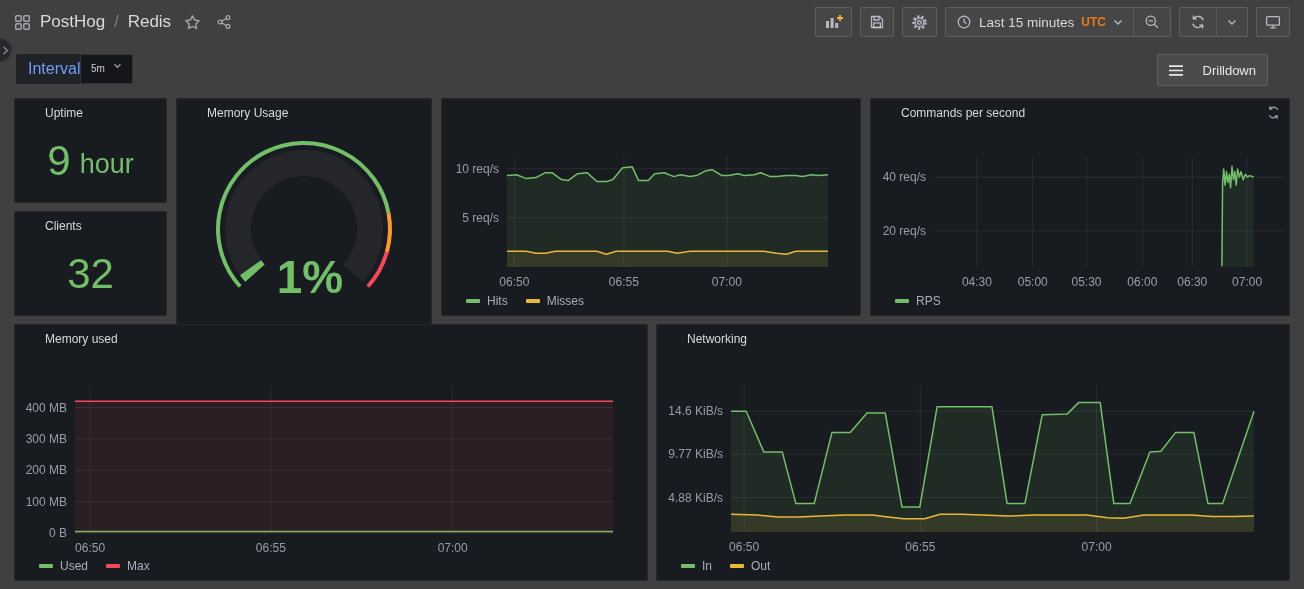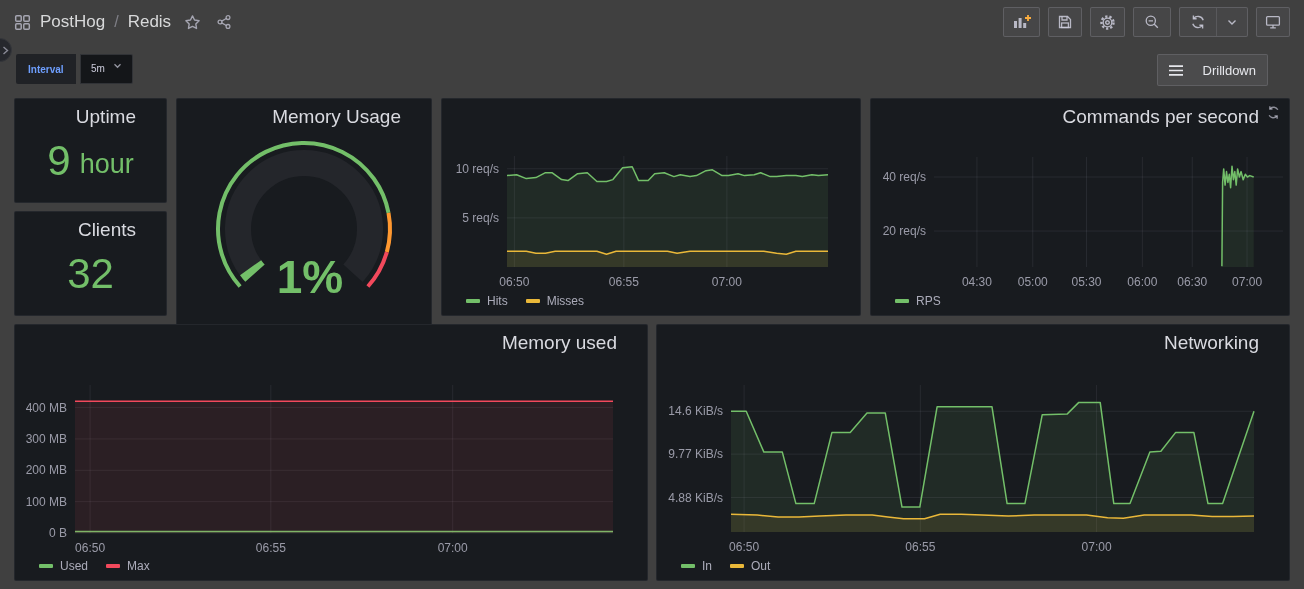--- a/index.html
+++ b/index.html
@@ -17,35 +17,35 @@
         justify-content:center;gap:7px;color:rgba(204,204,220,0.85);cursor:pointer;box-sizing:border-box;}
   .tgroup{display:flex;height:30px;border:1px solid rgba(204,204,220,0.18);border-radius:2px;
           background:rgba(204,204,220,0.05);box-sizing:border-box;}
   .tseg{display:flex;align-items:center;gap:7px;padding:0 10px;cursor:pointer;color:rgba(204,204,220,0.85);}
   .tseg + .tseg{border-left:1px solid rgba(204,204,220,0.14);}
   .time-text{font-size:13.5px;color:#d8d9da;}
   .utc{font-size:12px;font-weight:600;color:#eb7b18;}
   
   .subbar{position:absolute;left:0;top:52px;width:100%;height:34px;}
   .var-label{position:absolute;left:16px;top:2px;height:30px;padding:0 12px;background:#202226;
-             border-radius:2px 0 0 2px;display:flex;align-items:center;font-size:10px;color:#6e9fff;cursor:pointer;font-weight:bold;}
+             border-radius:2px 0 0 2px;display:flex;align-items:center;font-size:16px;color:#6e9fff;cursor:pointer;}
   .var-value{position:absolute;left:80px;top:2px;height:30px;padding:8px 10px;background:#141619;
              border:1px solid rgba(204,204,220,0.16);border-radius:0 2px 2px 0;display:flex;gap:8px;
              font-size:10px;color:#ccccdc;cursor:pointer;box-sizing:border-box;}
   .drilldown{position:absolute;right:36px;top:2px;height:30px;padding:0 11px;background:rgba(204,204,220,0.08);
              border:1px solid rgba(204,204,220,0.16);border-radius:2px;display:flex;gap:20px;align-items:center;
              font-size:13px;font-weight:500;color:#e6e7ec;cursor:pointer;justify-content:center;}
   .notch{position:absolute;left:-12px;top:38px;width:24px;height:24px;border-radius:50%;
          background:#26282d;border:1px solid #34363b;display:flex;align-items:center;
          justify-content:flex-end;padding-right:2px;box-sizing:border-box;color:rgba(204,204,220,0.6);
          font-size:11px;cursor:pointer;}
   
   .panel{position:absolute;background:#181b1f;border:1px solid rgba(204,204,220,0.07);
          border-radius:2px;box-sizing:border-box;}
-  .p-title{position:absolute;top:7px;left:30px;right:30px;text-align:right;font-size:19px;
+  .p-title{position:absolute;top:7px;left:30px;right:30px;text-align:left;font-size:12px;
            font-weight:500;color:#d9dae0;white-space:nowrap;overflow:hidden;}
   .p-sync{position:absolute;top:6px;right:8px;color:rgba(204,204,220,0.65);}
   .stat-wrap{position:absolute;left:0;right:0;top:26px;bottom:6px;display:flex;align-items:center;
              justify-content:center;gap:9px;}
   .stat-big{font-size:42px;font-weight:500;color:#73bf69;line-height:1;}
   .stat-unit{font-size:27px;font-weight:500;color:#73bf69;line-height:1;padding-top:8px;}
   .chart-svg{position:absolute;left:0;top:0;}
   text.tick{font-family:"Liberation Sans",sans-serif;font-size:12px;fill:rgba(204,204,220,0.72);}
   .legend{position:absolute;left:24px;display:flex;gap:18px;align-items:center;height:16px;}
   .legend-item{display:flex;align-items:center;gap:7px;font-size:12px;color:rgba(204,204,220,0.82);cursor:pointer;}
@@ -102,20 +102,31 @@
         </svg>
       </div>
       <div class="tbtn">
         <svg width="17" height="17" viewBox="0 0 16 16" fill="none" stroke="currentColor">
           <circle cx="8" cy="8" r="5.7" stroke-width="2.2" stroke-dasharray="2.1 1.9"></circle>
           <circle cx="8" cy="8" r="4.1" stroke-width="1.3"></circle>
           <circle cx="8" cy="8" r="1.7" stroke-width="1.3"></circle>
         </svg>
       </div>
       <div class="tgroup">
+        <div class="tseg">
+          <svg width="16" height="16" viewBox="0 0 16 16" fill="none" stroke="currentColor" stroke-width="1.3">
+            <circle cx="8" cy="8" r="5.8"></circle>
+              <path d="M8 4.6 V8 L10.5 9.5"></path>
+          </svg>
+          <span class="time-text">Last 15 minutes</span>
+          <span class="utc">UTC</span>
+          <svg width="10" height="7" viewBox="0 0 10 7" fill="none" stroke="currentColor" stroke-width="1.4">
+            <path d="M1.5 1.5 L5 5 L8.5 1.5"></path>
+          </svg>
+        </div>
         <div class="tseg">
           <svg width="16" height="16" viewBox="0 0 16 16" fill="none" stroke="currentColor" stroke-width="1.3">
             <circle cx="6.8" cy="6.8" r="4.6"></circle>
               <path d="M10.3 10.3 L13.8 13.8 M4.6 6.8 H9"></path>
           </svg>
         </div>
       </div>
       <div class="tgroup">
         <div class="tseg">
           <svg width="16" height="16" viewBox="0 0 16 16" fill="none" stroke="currentColor" stroke-width="1.4">

